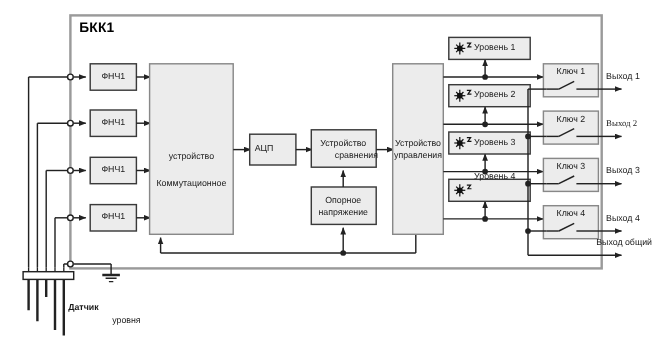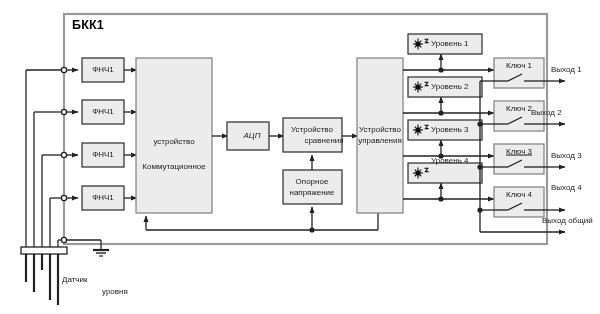--- a/index.html
+++ b/index.html
@@ -274,43 +274,43 @@
   <div class="title" style="left:72px; top:18px;">БКК1</div>
 
   <div class="lbl ctr" style="left:103px; top:70px;">ФНЧ1</div>
   <div class="lbl ctr" style="left:103px; top:112px;">ФНЧ1</div>
   <div class="lbl ctr" style="left:103px; top:155px;">ФНЧ1</div>
   <div class="lbl ctr" style="left:103px; top:198px;">ФНЧ1</div>
 
   <div class="lbl ctr twoline" style="left:174px; top:131px;margin-top:36px;">Коммутационное</div>
   <div class="lbl ctr twoline" style="left:174px; top:142px;">устройство</div>
 
-  <div class="lbl ctr" style="left:252px; top:136px;font-style:italic;">АЦП</div>
+  <div class="lbl ctr" style="left:240px; top:136px;">АЦП</div>
 
   <div class="lbl ctr twoline" style="left:312px; top:130px;">Устройство</div>
   <div class="lbl ctr twoline" style="left:324px; top:141px;">сравнения</div>
 
   <div class="lbl ctr twoline" style="left:312px; top:182px;">Опорное</div>
   <div class="lbl ctr twoline" style="left:312px; top:193px;">напряжение</div>
 
   <div class="lbl ctr twoline" style="left:380px; top:130px;">Устройство</div>
   <div class="lbl ctr twoline" style="left:380px; top:141px;">управления</div>
 
   <div class="lbl lft" style="left:431px; top:44px;">Уровень 1</div>
   <div class="lbl lft" style="left:431px; top:87px;">Уровень 2</div>
   <div class="lbl lft" style="left:431px; top:130px;">Уровень 3</div>
   <div class="lbl lft" style="left:431px; top:161px;">Уровень 4</div>
 
   <div class="lbl ctr" style="left:519px; top:66px;">Ключ 1</div>
   <div class="lbl ctr" style="left:519px; top:109px;">Ключ 2</div>
-  <div class="lbl ctr" style="left:519px; top:152px;text-decoration:underline;">Ключ 3</div>
+  <div class="lbl ctr" style="left:519px; top:152px;">Ключ 3</div>
   <div class="lbl ctr" style="left:519px; top:195px;">Ключ 4</div>
 
   <div class="lbl lft" style="left:551px; top:70px;">Выход 1</div>
-  <div class="lbl lft" style="left:531px; top:113px;">Выход 2</div>
+  <div class="lbl lft" style="left:551px; top:113px;font-family:Liberation Serif, serif;">Выход 2</div>
   <div class="lbl lft" style="left:551px; top:156px;">Выход 3</div>
-  <div class="lbl lft" style="left:551px; top:188px;">Выход 4</div>
+  <div class="lbl lft" style="left:551px; top:199px;">Выход 4</div>
   <div class="lbl lft" style="left:542px; top:221px;">Выход общий</div>
 
-  <div class="lbl lft" style="left:62px; top:280px;">Датчик</div>
+  <div class="lbl lft" style="left:62px; top:280px;font-weight:bold;">Датчик</div>
   <div class="lbl lft" style="left:62px; top:292px;margin-left:40px;">уровня</div>
 
 </div>
 
 </body></html>

